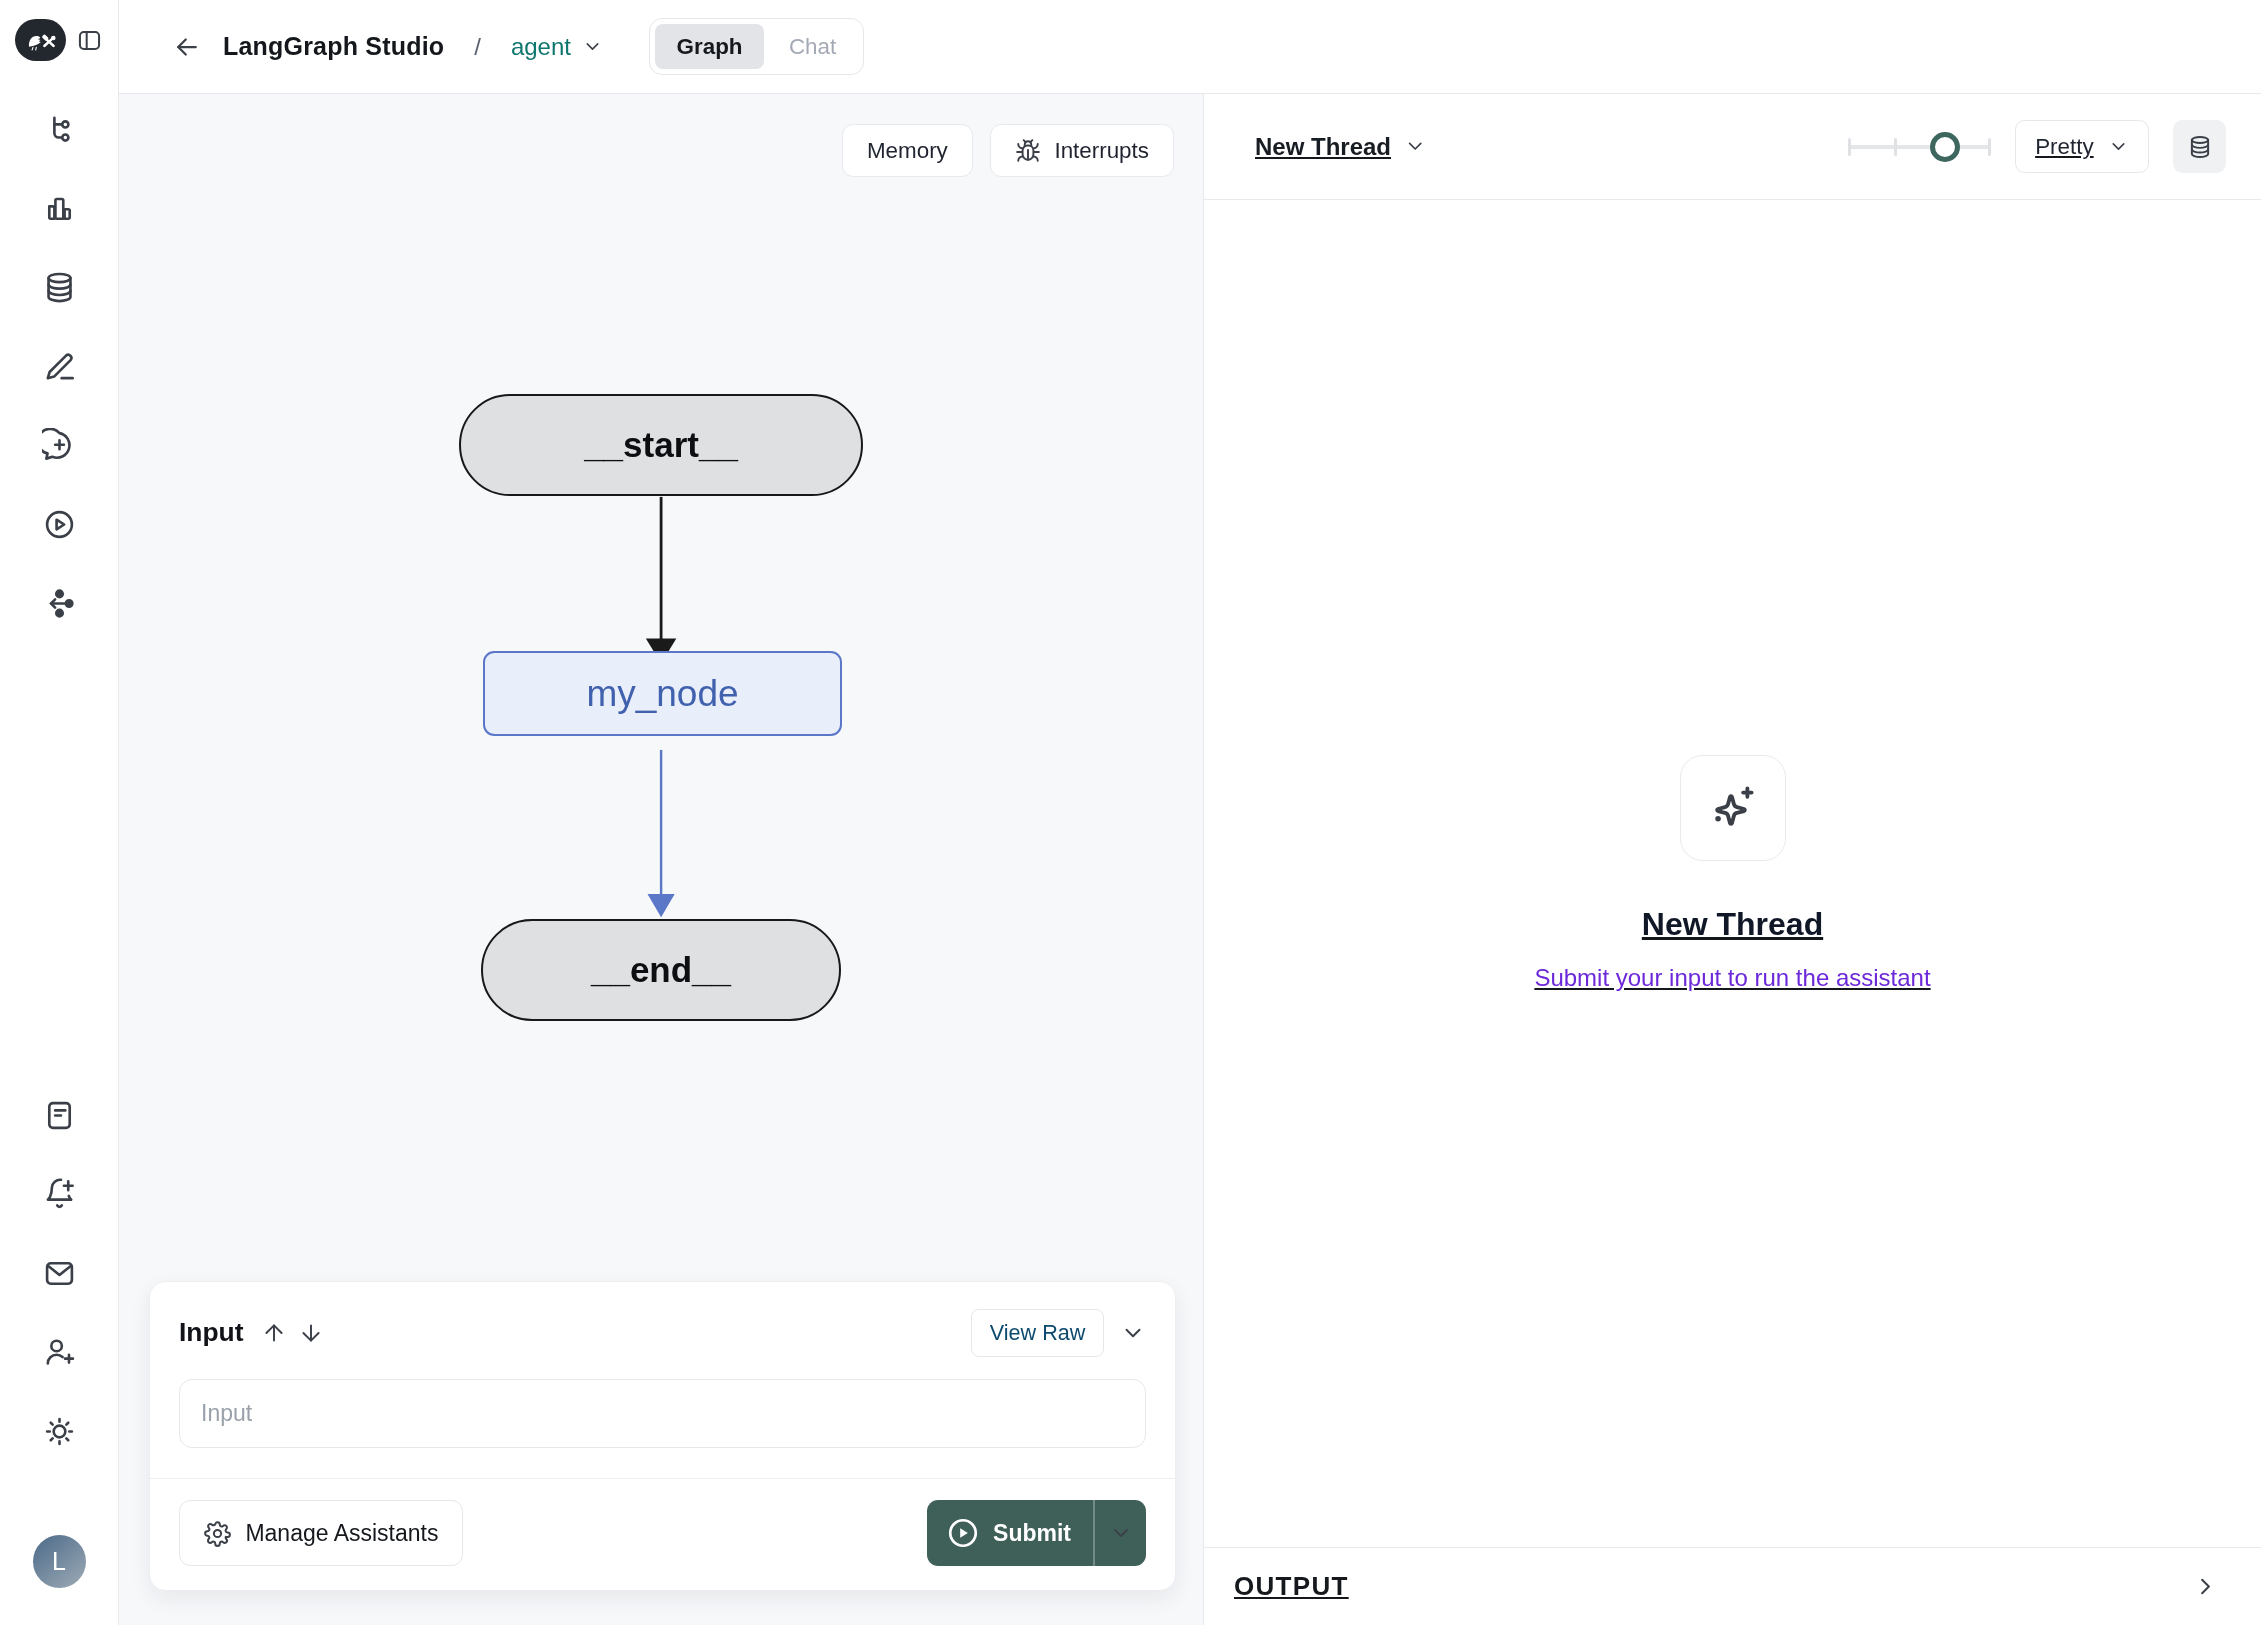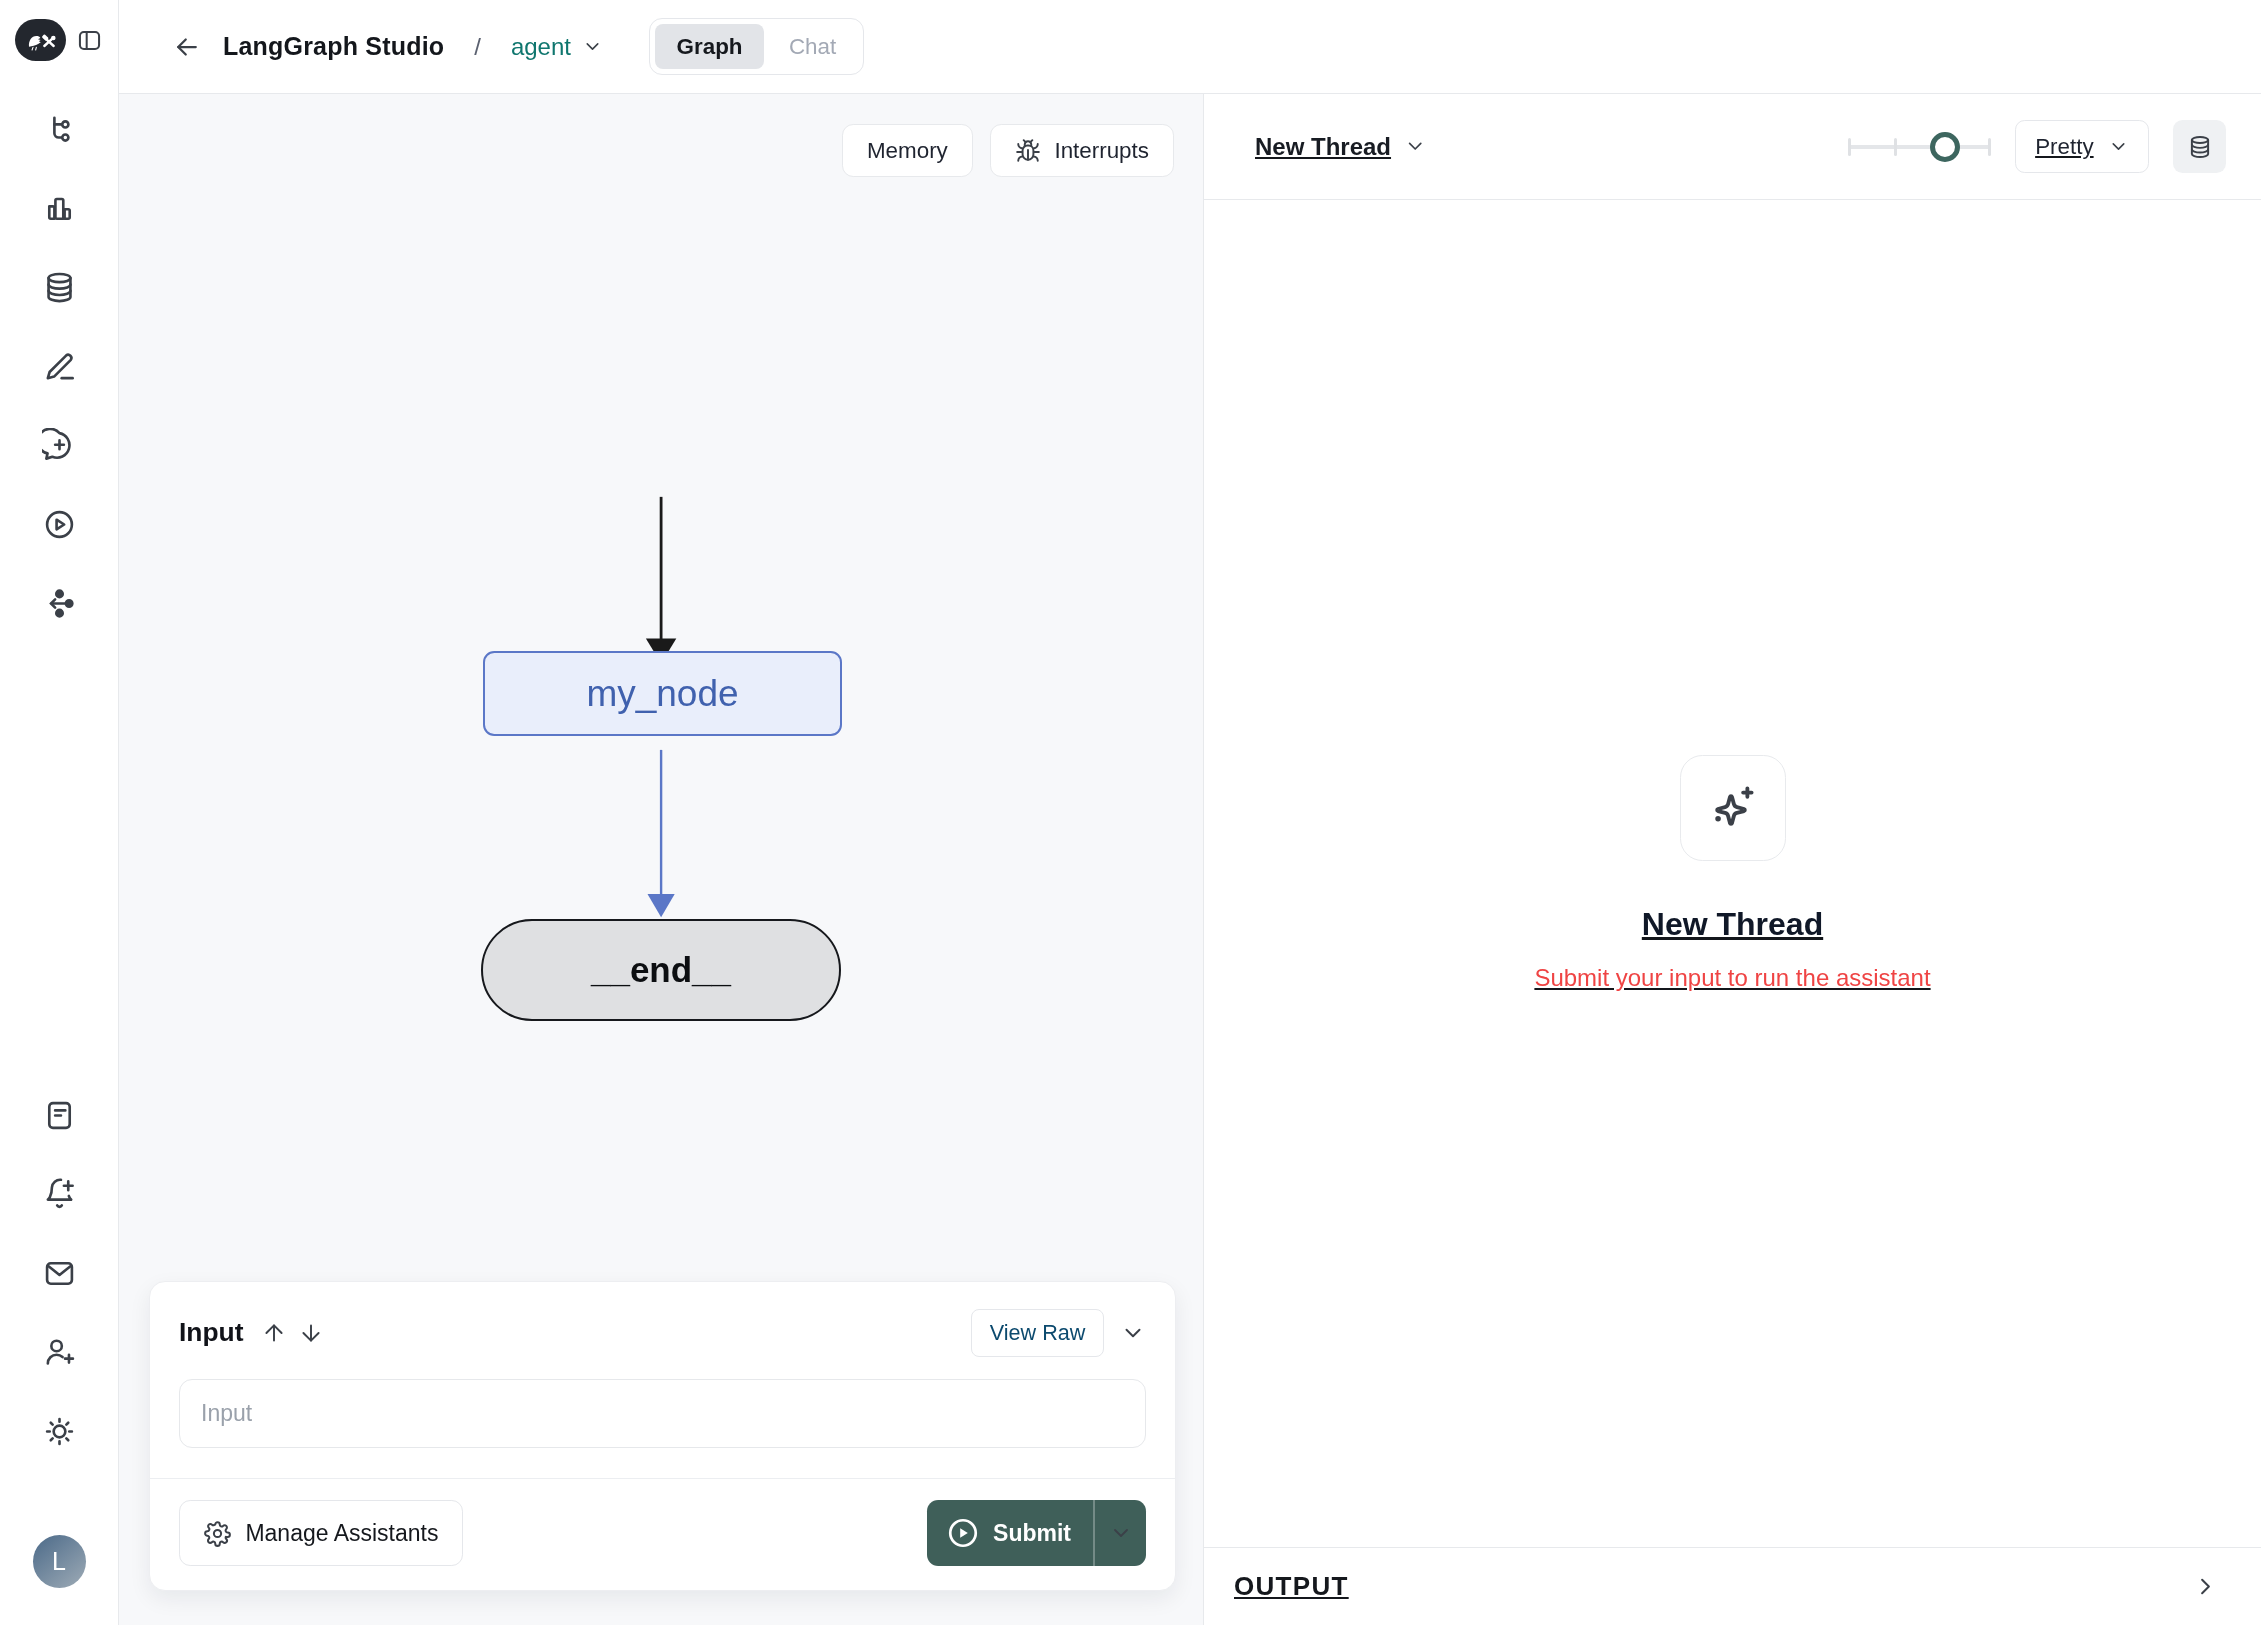--- a/index.html
+++ b/index.html
@@ -104,21 +104,21 @@
     background:#fff; border:5.6px solid #3d665f; left:calc(67% - 14.4px); }
   .pretty-btn { height:53px; padding:0 19px; border:0.8px solid #e5e7eb; border-radius:9.6px;
     background:#fff; font-size:22.4px; color:#1f2430; display:flex; align-items:center; gap:14.4px;
     cursor:pointer; font-family:inherit; }
   .db-btn { width:53px; height:53px; border:none; border-radius:9.6px; background:#eff1f3;
     display:flex; align-items:center; justify-content:center; cursor:pointer; }
   .rp-body { flex:1; display:flex; flex-direction:column; align-items:center; justify-content:center; }
   .spark-card { width:106px; height:106px; border:1.2px solid #e8eaed; border-radius:22.4px;
     background:#fff; display:flex; align-items:center; justify-content:center; }
   .empty-title { margin-top:45px; font-size:32px; font-weight:600; color:#101828; }
-  .empty-sub { margin-top:21px; font-size:24px; color:#ef4444; }
+  .empty-sub { margin-top:21px; font-size:24px; color:#6d28d9; }
   .rp-output { height:78px; border-top:0.8px solid #e7e9ec; display:flex; align-items:center;
     padding:0 42px 0 30px; flex-shrink:0; }
   .output-label { font-size:26px; font-weight:700; letter-spacing:.05em; color:#15181d; }
   .output-chev { margin-left:auto; background:none; border:none; cursor:pointer; display:flex; }
 
   svg.ic { fill:none; stroke:#3b4048; stroke-width:1.8; stroke-linecap:round; stroke-linejoin:round; }
 </style>
 </head>
 <body>
 
@@ -283,20 +283,23 @@
           </button>
         </div>
 
         <svg class="edges" width="1085" height="1532" viewBox="0 0 1355 1913">
           <line x1="677" y1="503" x2="677" y2="684" stroke="#1a1a1a" stroke-width="3.5"></line>
           <polygon points="677,711 658,680 696,680" fill="#1a1a1a"></polygon>
           <line x1="677" y1="819" x2="677" y2="1001" stroke="#5b77c7" stroke-width="3"></line>
           <polygon points="677,1028 660,999 694,999" fill="#5b77c7"></polygon>
         </svg>
 
+        <div id="node-start" class="node node-pill">
+          <span>__start__</span>
+        </div>
         <div id="node-my" class="node node-rect">
           <span>my_node</span>
         </div>
         <div id="node-end" class="node node-pill">
           <span>__end__</span>
         </div>
 
         <div class="input-card">
           <div class="card-top">
             <div class="row">

